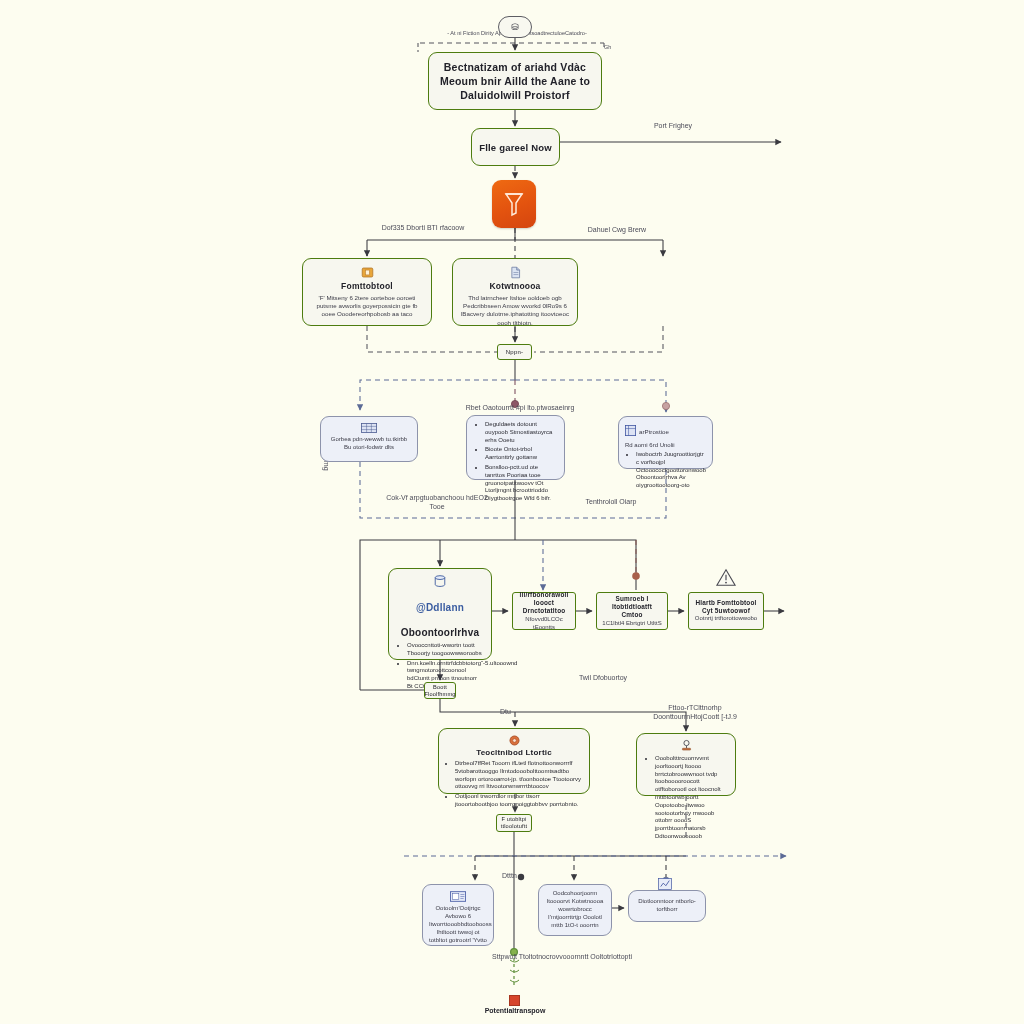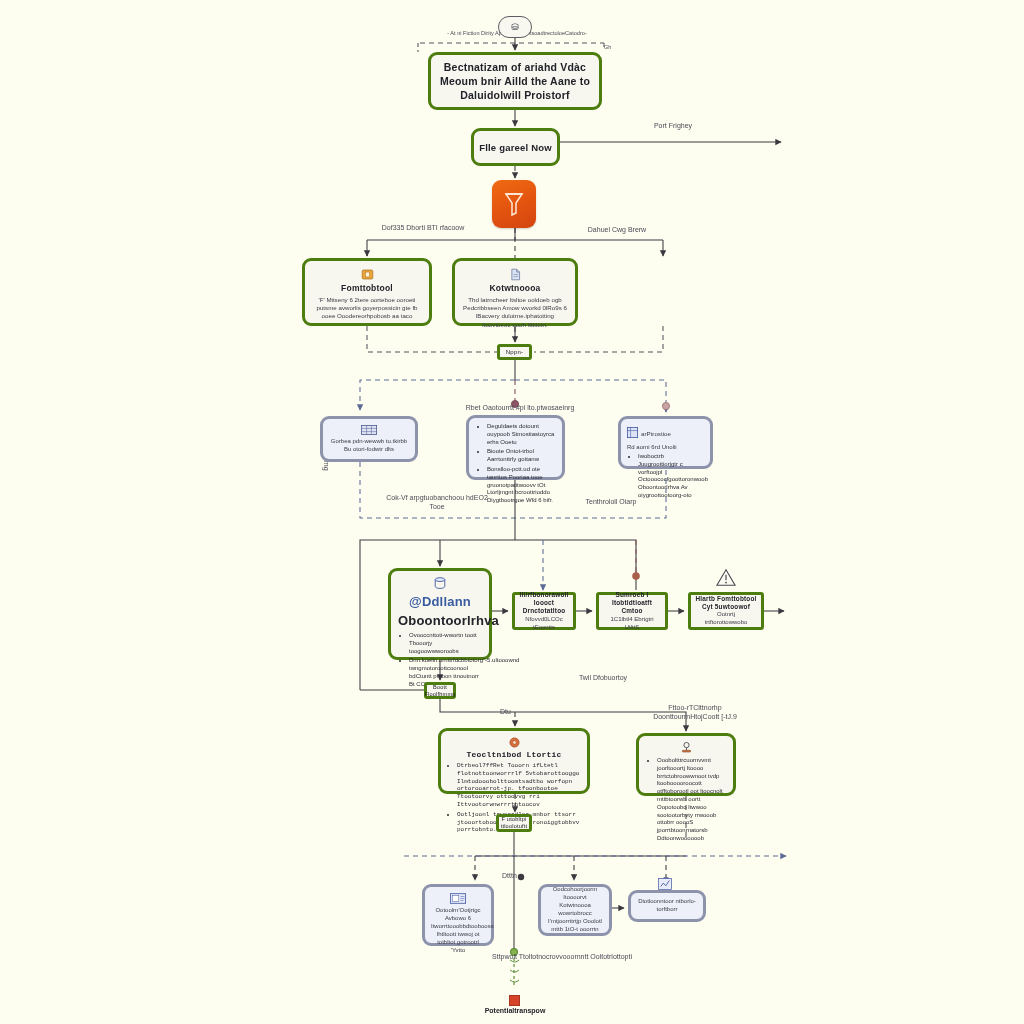--- a/index.html
+++ b/index.html
@@ -12,21 +12,21 @@
     position:relative;
   }
   #canvas{position:absolute;inset:0;}
   svg.wires{position:absolute;left:0;top:0;width:1024px;height:1024px;pointer-events:none;}
 
   .node{position:absolute;box-sizing:border-box;}
 
   
   .card{
     background:#f7f7ef;
-    border:3px solid #4d7c0f;
+    border:1px solid #4d7c0f;
     border-radius:9px;
     box-sizing:border-box;
   }
   .card.bluefill{background:#edf0f8;border-color:#8d93ab;}
   .card.sq{border-radius:3px;}
 
   .title{
     font-weight:bold;
     text-align:center;
     color:#22222a;
@@ -94,21 +94,21 @@
 
   #t2-c{left:618px;top:416px;width:95px;height:53px;padding:5px 6px;}
   #t2-c .hd{display:flex;align-items:center;gap:3px;}
   #t2-c .hd .lbl{font-size:6.2px;color:#3b3b48;}
   #t2-c .blurtxt{font-size:6px;margin-top:2px;}
   #t2-c .bullets{font-size:6px;margin-top:1px;}
 
   
   #t3-db{left:388px;top:568px;width:104px;height:92px;padding:6px 7px;}
   #t3-db .ico{height:13px;display:flex;align-items:center;justify-content:center;}
-  #t3-db .title{font-size:13px;margin-top:4px;}
+  #t3-db .title{font-size:10px;margin-top:14px;}
   #t3-db .bullets{font-size:6px;margin-top:4px;}
 
   #t3-p1{left:512px;top:592px;width:64px;height:38px;
     display:flex;flex-direction:column;align-items:center;justify-content:center;padding:2px 4px;}
   #t3-p1 .title{font-size:6.4px;line-height:1.3;}
   #t3-p1 .blurtxt{font-size:6px;}
 
   #t3-p2{left:596px;top:592px;width:72px;height:38px;
     display:flex;flex-direction:column;align-items:center;justify-content:center;padding:2px 4px;}
   #t3-p2 .title{font-size:6.4px;line-height:1.3;}
@@ -117,21 +117,21 @@
   #t3-p3{left:688px;top:592px;width:76px;height:38px;
     display:flex;flex-direction:column;align-items:center;justify-content:center;padding:2px 4px;}
   #t3-p3 .title{font-size:6.4px;line-height:1.3;}
   #t3-p3 .blurtxt{font-size:6px;}
 
   #small-pill-a{left:424px;top:682px;width:32px;height:17px;
     display:flex;align-items:center;justify-content:center;}
   #small-pill-a .title{font-size:5.6px;font-weight:normal;line-height:1.2;}
 
   
-  #t4-a{left:438px;top:728px;width:152px;height:66px;padding:5px 5px;font-family:Liberation Mono, monospace;}
+  #t4-a{left:438px;top:728px;width:152px;height:66px;padding:5px 5px;}
   #t4-a .ico{height:13px;display:flex;align-items:center;justify-content:center;}
   #t4-a .title{font-size:8px;margin-top:1px;}
   #t4-a .bullets{font-size:6px;margin-top:3px;}
 
   #t4-b{left:636px;top:733px;width:100px;height:63px;padding:5px 7px;}
   #t4-b .ico{height:13px;display:flex;align-items:center;justify-content:center;}
   #t4-b .bullets{font-size:6px;margin-top:3px;}
 
   #small-pill-b{left:496px;top:814px;width:36px;height:18px;
     display:flex;align-items:center;justify-content:center;}

